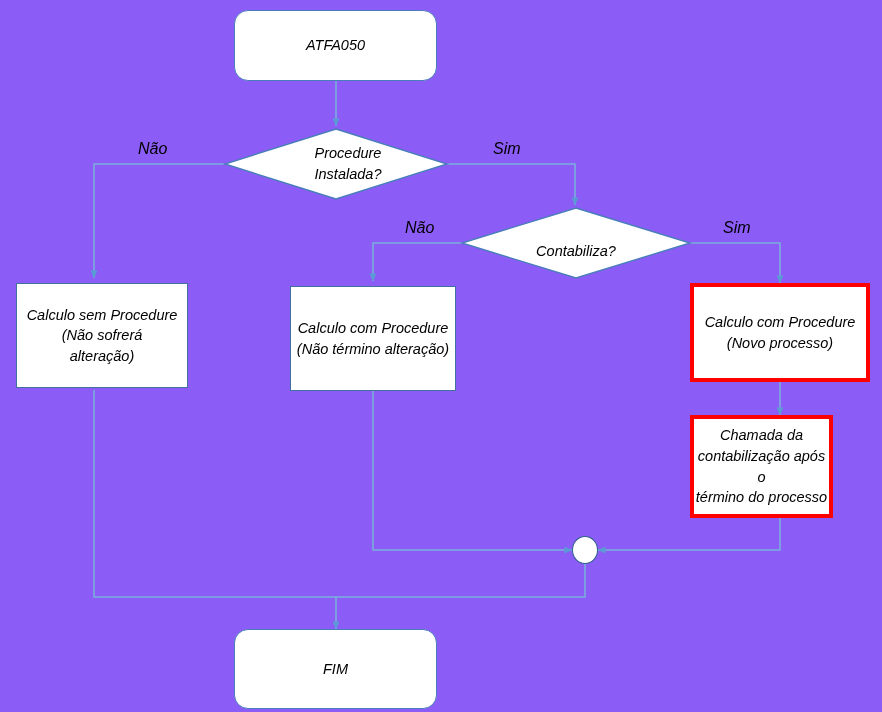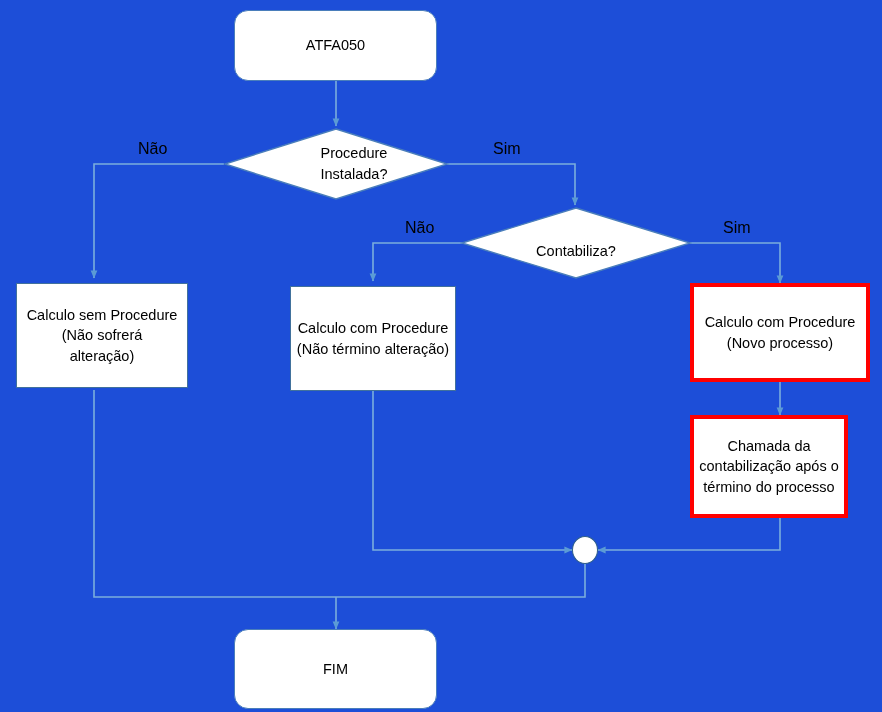--- a/index.html
+++ b/index.html
@@ -7,22 +7,23 @@
     padding: 0;
     background: #ffffff;
   }
   body {
     font-family: "Liberation Sans", sans-serif;
   }
   #canvas {
     position: relative;
     width: 882px;
     height: 712px;
-    background: #1d4ed8;
+    background: #8b5cf6;
     overflow: hidden;
+    font-style: italic;
   }
   #wires {
     position: absolute;
     left: 0;
     top: 0;
     width: 882px;
     height: 712px;
   }
 
   .node {
@@ -126,21 +127,21 @@
     <g fill="#ffffff" stroke="#4A7EBB" stroke-width="1.4">
       <polygon points="336,129 447,164 336,199 225,164"></polygon>
       <polygon points="576,208 690,243 576,278 462,243"></polygon>
     </g>
   </svg>
 
   <div class="node terminal" style="left:234px; top:10px; width:203px; height:71px;">
     <span>ATFA050</span>
   </div>
 
-  <div class="diamond-wrap" style="left:243px; top:129px; width:222px; height:70px;">
+  <div class="diamond-wrap" style="left:237px; top:129px; width:222px; height:70px;">
     <div class="diamond-label">
       <span>
         <span>Procedure</span><br>
         <span>Instalada?</span>
       </span>
     </div>
   </div>
 
   <div class="diamond-wrap" style="left:462px; top:216px; width:228px; height:70px;">
     <div class="diamond-label">Contabiliza?</div>
@@ -166,21 +167,21 @@
     </span>
   </div>
 
   <div class="node process-hl" style="left:690px; top:283px; width:180px; height:99px;">
     <span>
       <span>Calculo com Procedure</span><br>
       <span>(Novo processo)</span>
     </span>
   </div>
 
-  <div class="node process-hl" style="left:690px; top:415px; width:158px; height:103px;">
+  <div class="node process-hl" style="left:690px; top:415px; width:143px; height:103px;">
     <span>
       <span>Chamada da</span><br>
       <span>contabilização após o</span><br>
       <span>término do processo</span>
     </span>
   </div>
 
   <div class="connector-circle" style="left:572px; top:536px; width:26px; height:28px;"></div>
 
   <div class="node terminal" style="left:234px; top:629px; width:203px; height:80px;">

